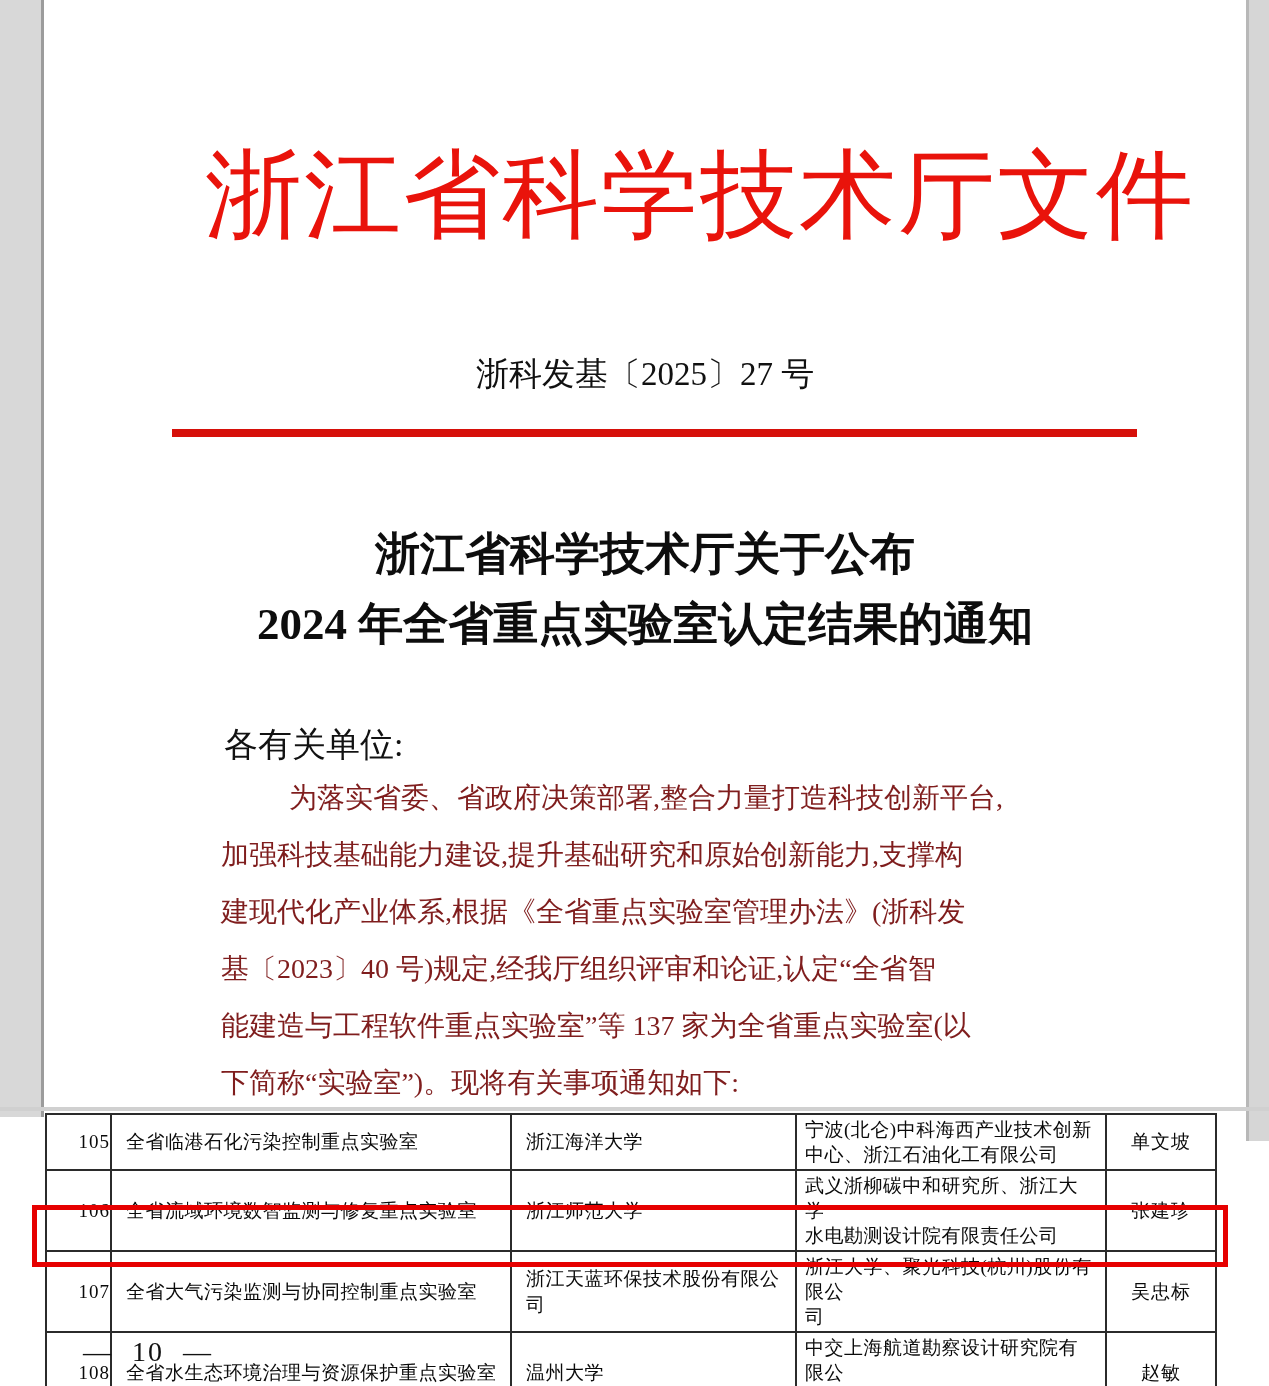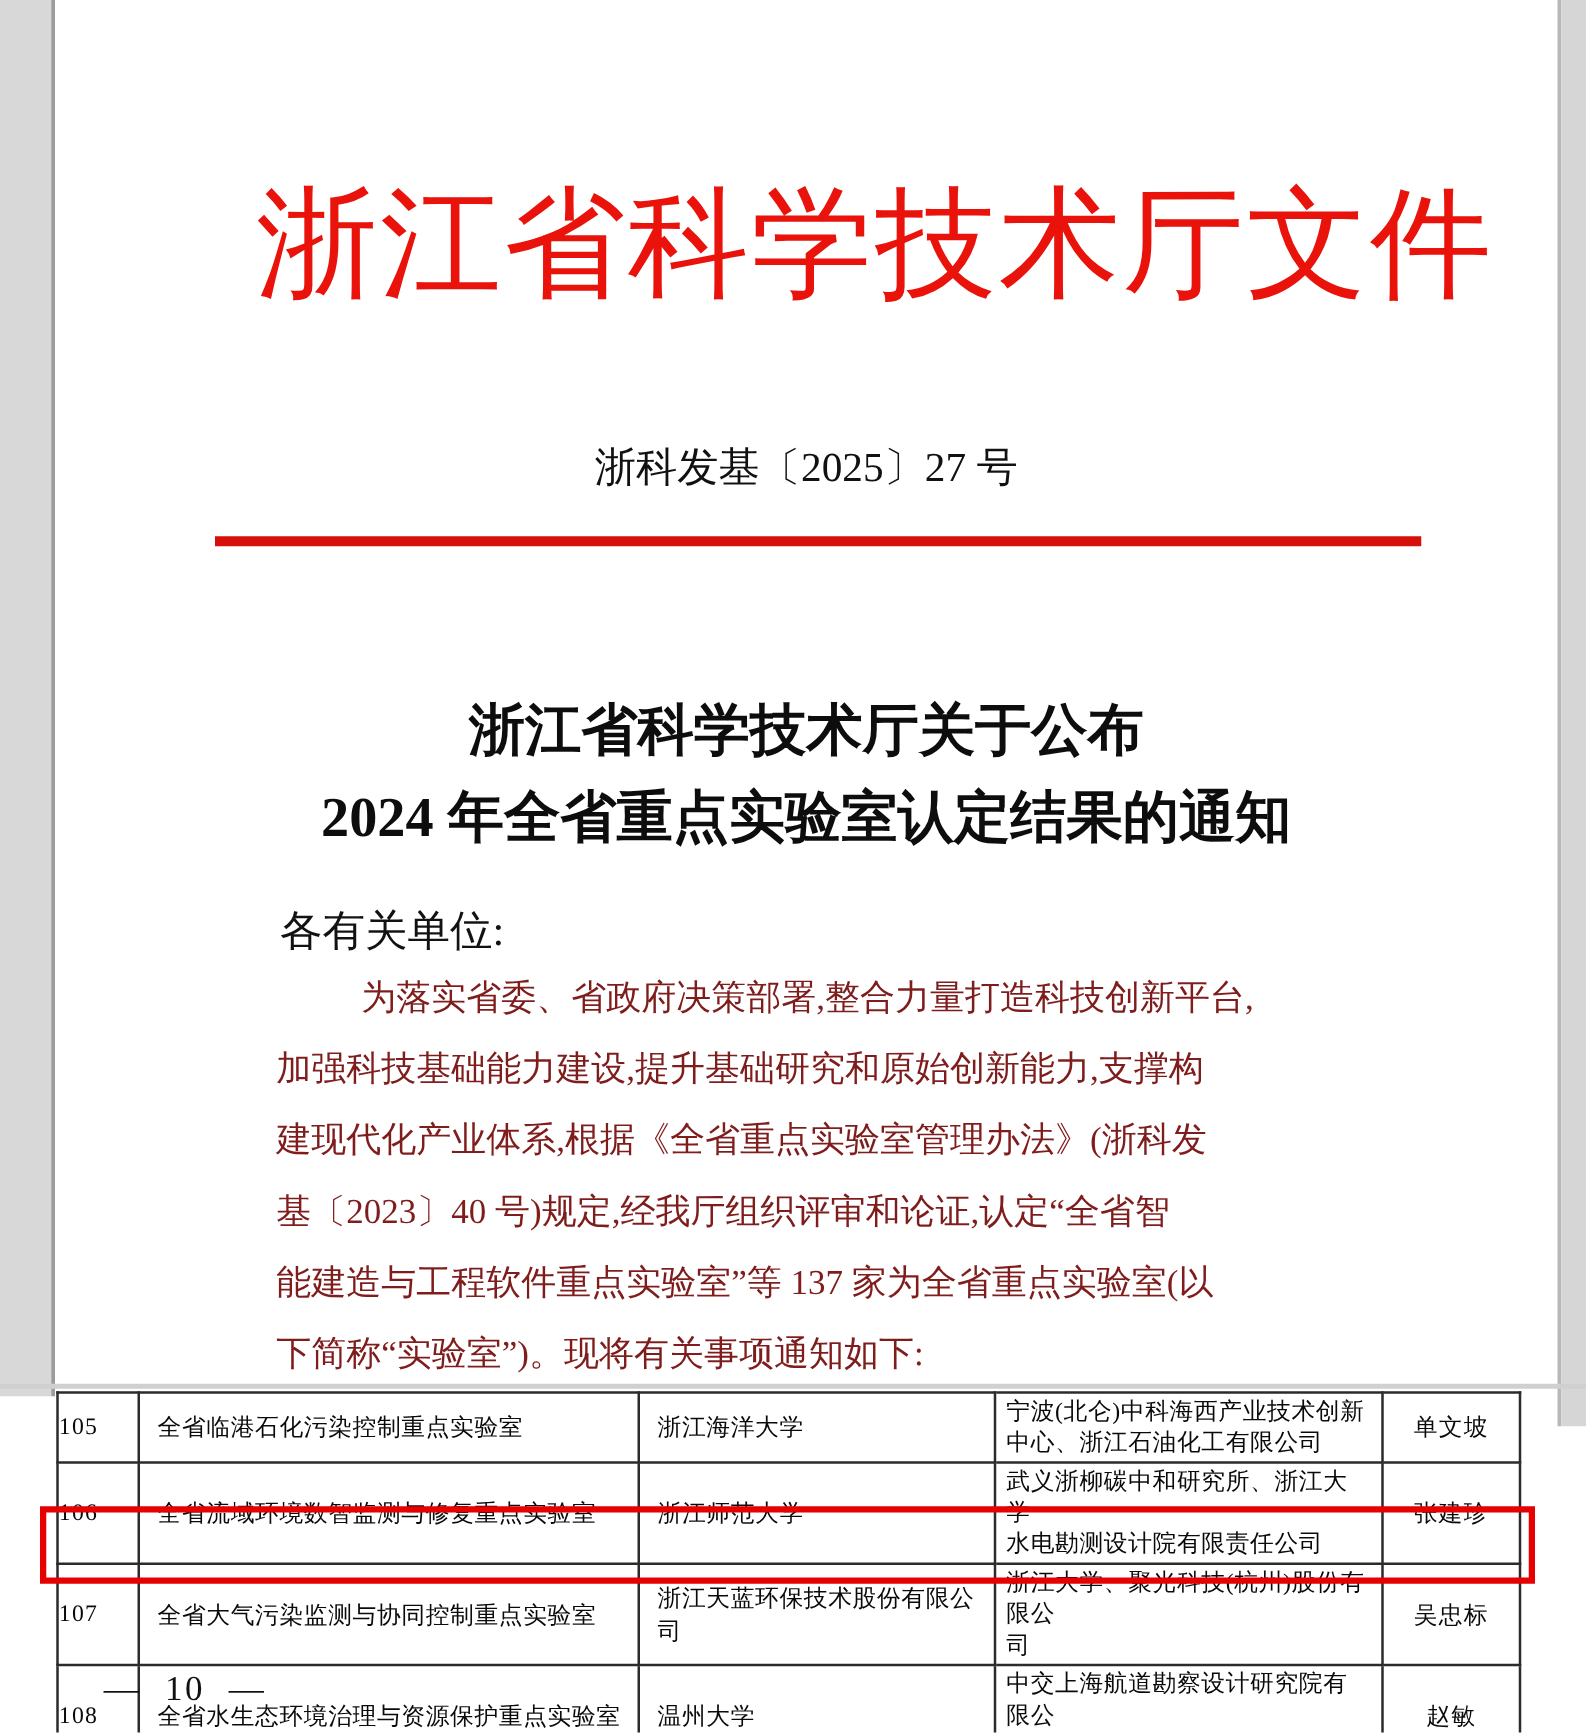--- a/index.html
+++ b/index.html
@@ -20,38 +20,38 @@
   
   .doc-header{
     position:absolute;left:45px;top:138px;width:1150px;text-align:right;
     color:#e9130b;font-size:97px;font-weight:normal;letter-spacing:2px;line-height:1.2;
     white-space:nowrap;
   }
   .doc-number{position:absolute;left:45px;top:352px;width:1200px;text-align:center;font-size:33px;color:#111;}
   .red-rule{position:absolute;left:172px;top:429px;width:965px;height:8px;background:#d6100a;}
 
   
-  .notice-title{position:absolute;left:45px;width:1200px;text-align:center;font-size:45px;font-weight:bold;color:#0d0d0d;white-space:nowrap;margin-top:30px;}
+  .notice-title{position:absolute;left:45px;width:1200px;text-align:center;font-size:45px;font-weight:bold;color:#0d0d0d;white-space:nowrap;}
   .nt1{top:524px;}
   .nt2{top:594px;}
 
   
   .salutation{position:absolute;left:205px;top:722px;font-size:34px;color:#121212;margin-left:19px;}
   .body-line{position:absolute;left:221px;width:960px;font-size:28px;color:#7f1d1d;white-space:nowrap;}
   .bl0{top:779px;padding-left:68px;}
   .bl1{top:836px;}
   .bl2{top:893px;}
   .bl3{top:950px;}
   .bl4{top:1007px;}
   .bl5{top:1064px;}
 
   
   .doc-table{position:absolute;left:45px;top:1113px;border-collapse:collapse;table-layout:fixed;}
   .doc-table td{border:2px solid #2b2b2b;font-size:19px;color:#0a0a0a;padding:0;vertical-align:middle;}
-  .c-no{text-align:left;font-size:20px;letter-spacing:1px;}
+  .c-no{text-align:right;font-size:20px;letter-spacing:1px;}
   .c-lab{padding-left:14px !important;letter-spacing:0.5px;}
   .c-host{padding-left:14px !important;letter-spacing:0.5px;}
   .c-partner{padding:2px 8px !important;white-space:pre-line;line-height:25px;letter-spacing:0.5px;}
   .c-dir{text-align:center;letter-spacing:1px;}
 
   .highlight-box{position:absolute;left:32px;top:1205px;width:1186px;height:52px;border:5px solid #e60000;}
 
   .page-number{position:absolute;left:83px;top:1326px;font-size:28px;color:#111;letter-spacing:2px;word-spacing:10px;white-space:nowrap;margin-top:10px;}
 </style>
 </head>

